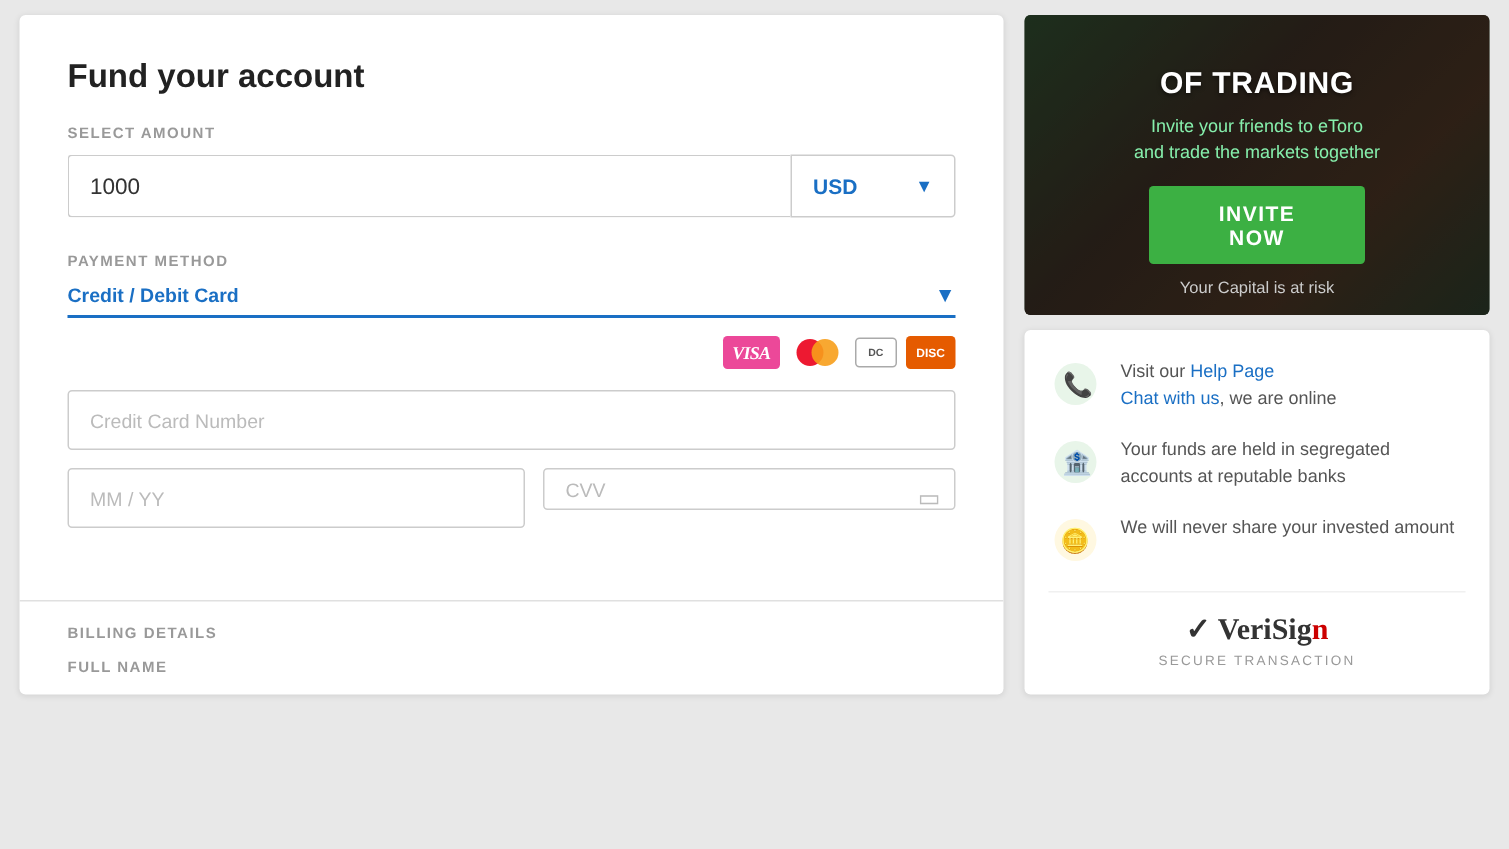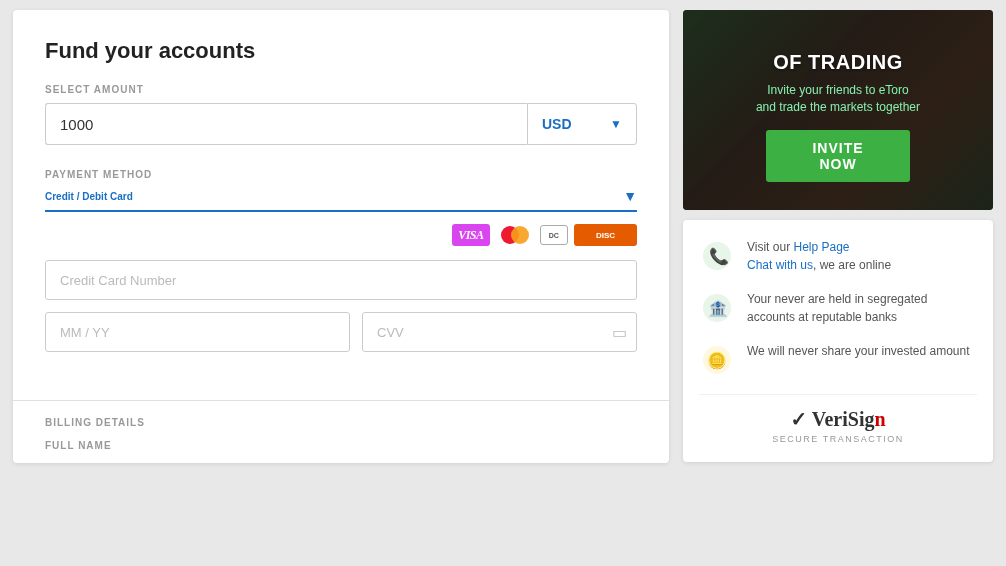--- a/index.html
+++ b/index.html
@@ -96,21 +96,21 @@
       align-items: center;
       justify-content: space-between;
       border-bottom: 2px solid #1a6fc4;
       padding-bottom: 6px;
       margin-bottom: 12px;
       cursor: pointer;
     }
     .payment-select-text {
       color: #1a6fc4;
       font-weight: 600;
-      font-size: 10px;
+      font-size: 13px;
     }
     .payment-chevron {
       color: #1a6fc4;
       font-size: 14px;
     }
     .card-logos {
       display: flex;
       align-items: center;
       justify-content: flex-end;
       gap: 6px;
@@ -120,21 +120,21 @@
       height: 22px;
       display: flex;
       align-items: center;
       justify-content: center;
       font-size: 10px;
       font-weight: 700;
       border-radius: 3px;
       padding: 2px 5px;
     }
     .visa-logo {
-      background: #d946ef;
+      background: #ec4899;
       color: #fff;
       font-style: italic;
       letter-spacing: -0.5px;
       font-size: 12px;
       font-family: serif;
       width: 38px;
     }
     .mastercard-logo {
       display: flex;
       align-items: center;
@@ -163,21 +163,21 @@
       align-items: center;
       justify-content: center;
       font-size: 7px;
       color: #555;
       font-weight: 700;
     }
     .discover-logo {
       background: #e55b00;
       color: #fff;
       border-radius: 3px;
-      padding: 2px 22px;
+      padding: 2px 7px;
       font-size: 8px;
       font-weight: 700;
     }
     .cc-input {
       width: 100%;
       border: 1px solid #ccc;
       border-radius: 3px;
       height: 40px;
       padding: 0 14px;
       font-size: 13px;
@@ -203,21 +203,21 @@
     }
     .expiry-input::placeholder { color: #bbb; }
     .cvv-wrapper {
       flex: 1;
       position: relative;
     }
     .cvv-input {
       width: 100%;
       border: 1px solid #ccc;
       border-radius: 3px;
-      height: 40px;
+      height: 28px;
       padding: 0 14px;
       font-size: 13px;
       color: #aaa;
       outline: none;
     }
     .cvv-input::placeholder { color: #bbb; }
     .cvv-icon {
       position: absolute;
       right: 10px;
       top: 50%;
@@ -372,21 +372,21 @@
     .bank-icon-svg { width: 30px; height: 30px; }
     .coins-icon-svg { width: 30px; height: 30px; }
   </style>
 </head>
 <body>
 
 <div class="container">
 
   <div class="left-panel">
     <div class="main-form">
-      <h1 class="page-title">Fund your accounts</h1>
+      <h1 class="page-title">Fund your account</h1>
 
       <div class="field-label">SELECT AMOUNT</div>
 
       <div class="amount-row">
         <input class="amount-input" type="text" value="1000" style="">
         <div class="currency-select">
           <span>USD</span>
           <span class="chevron">▼</span>
         </div>
       </div>
@@ -433,20 +433,21 @@
       <div class="promo-bg-overlay"></div>
       <div class="promo-content">
         <div class="promo-title">
           <br>
           <span>OF TRADING</span>
         </div>
         <div class="promo-subtitle">
           Invite your friends to eToro<br>and trade the markets together
         </div>
         <button class="invite-btn">INVITE NOW</button>
+        <div class="promo-risk">Your Capital is at risk</div>
       </div>
     </div>
 
     <div class="info-card">
 
       <div class="info-item">
         <div class="info-icon">
           <svg class="phone-icon-svg" viewBox="0 0 30 30" fill="none" xmlns="http://www.w3.org/2000/svg">
             <circle cx="15" cy="15" r="14" fill="#e8f5e9"></circle>
             <text x="7" y="21" font-size="16" fill="#4caf50">📞</text>
@@ -458,21 +459,21 @@
         </div>
       </div>
 
       <div class="info-item">
         <div class="info-icon">
           <svg class="bank-icon-svg" viewBox="0 0 30 30" fill="none" xmlns="http://www.w3.org/2000/svg">
             <circle cx="15" cy="15" r="14" fill="#e8f5e9"></circle>
             <text x="6" y="21" font-size="16" fill="#888">🏦</text>
           </svg>
         </div>
-        <div class="info-text">Your never are held in segregated accounts at reputable banks</div>
+        <div class="info-text">Your funds are held in segregated accounts at reputable banks</div>
       </div>
 
       <div class="info-item">
         <div class="info-icon">
           <svg class="coins-icon-svg" viewBox="0 0 30 30" fill="none" xmlns="http://www.w3.org/2000/svg">
             <circle cx="15" cy="15" r="14" fill="#fff8e1"></circle>
             <text x="5" y="21" font-size="16" fill="#f9a825">🪙</text>
           </svg>
         </div>
         <div class="info-text">We will never share your invested amount</div>

